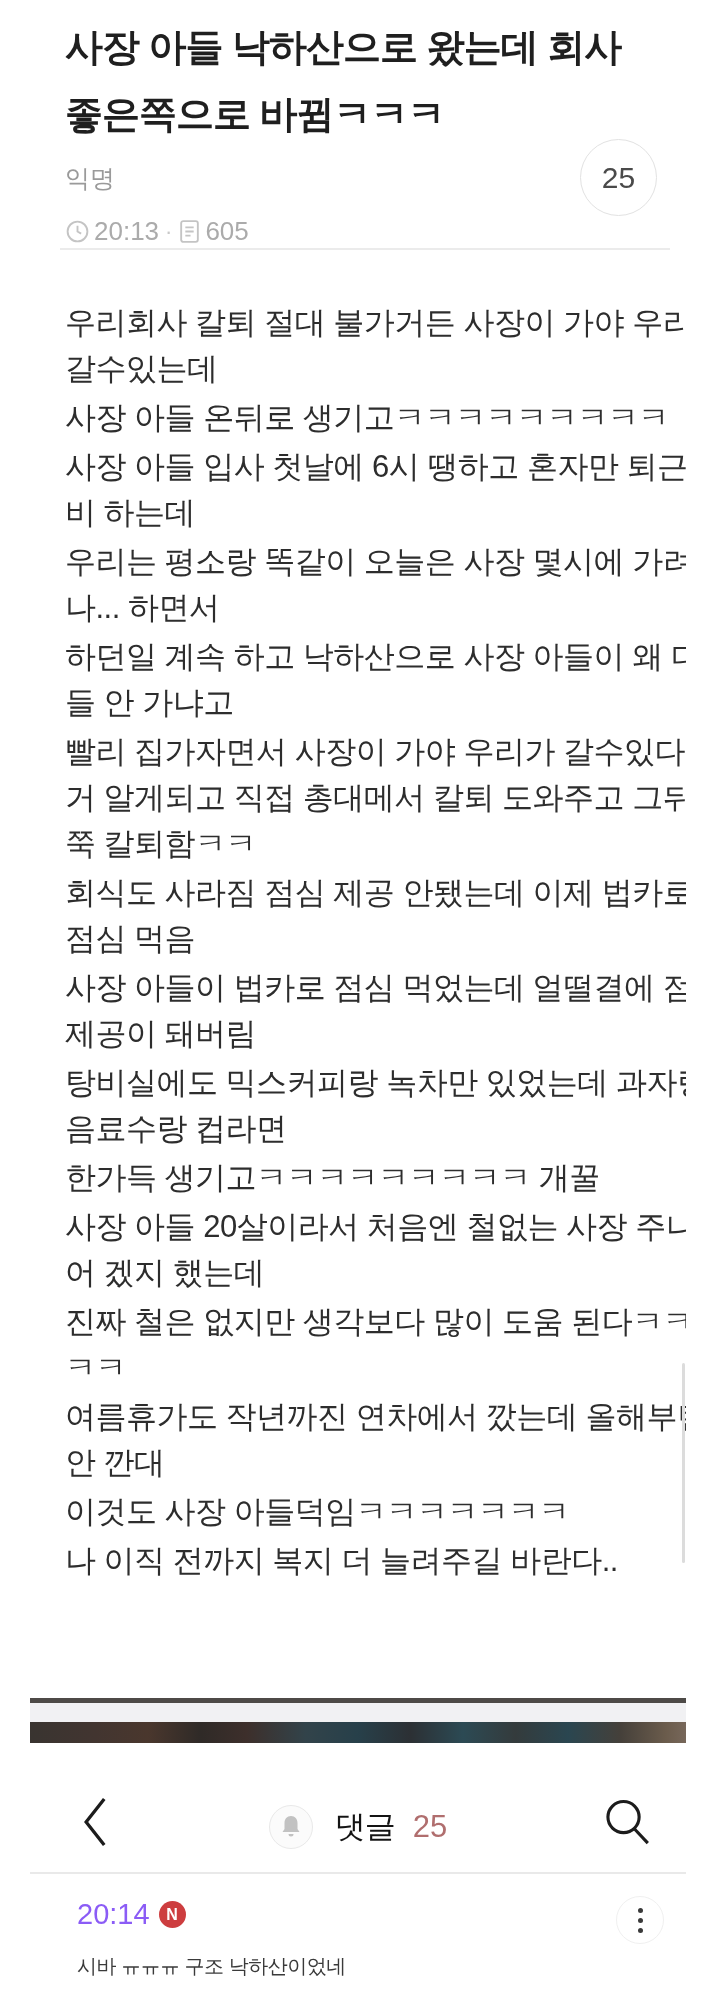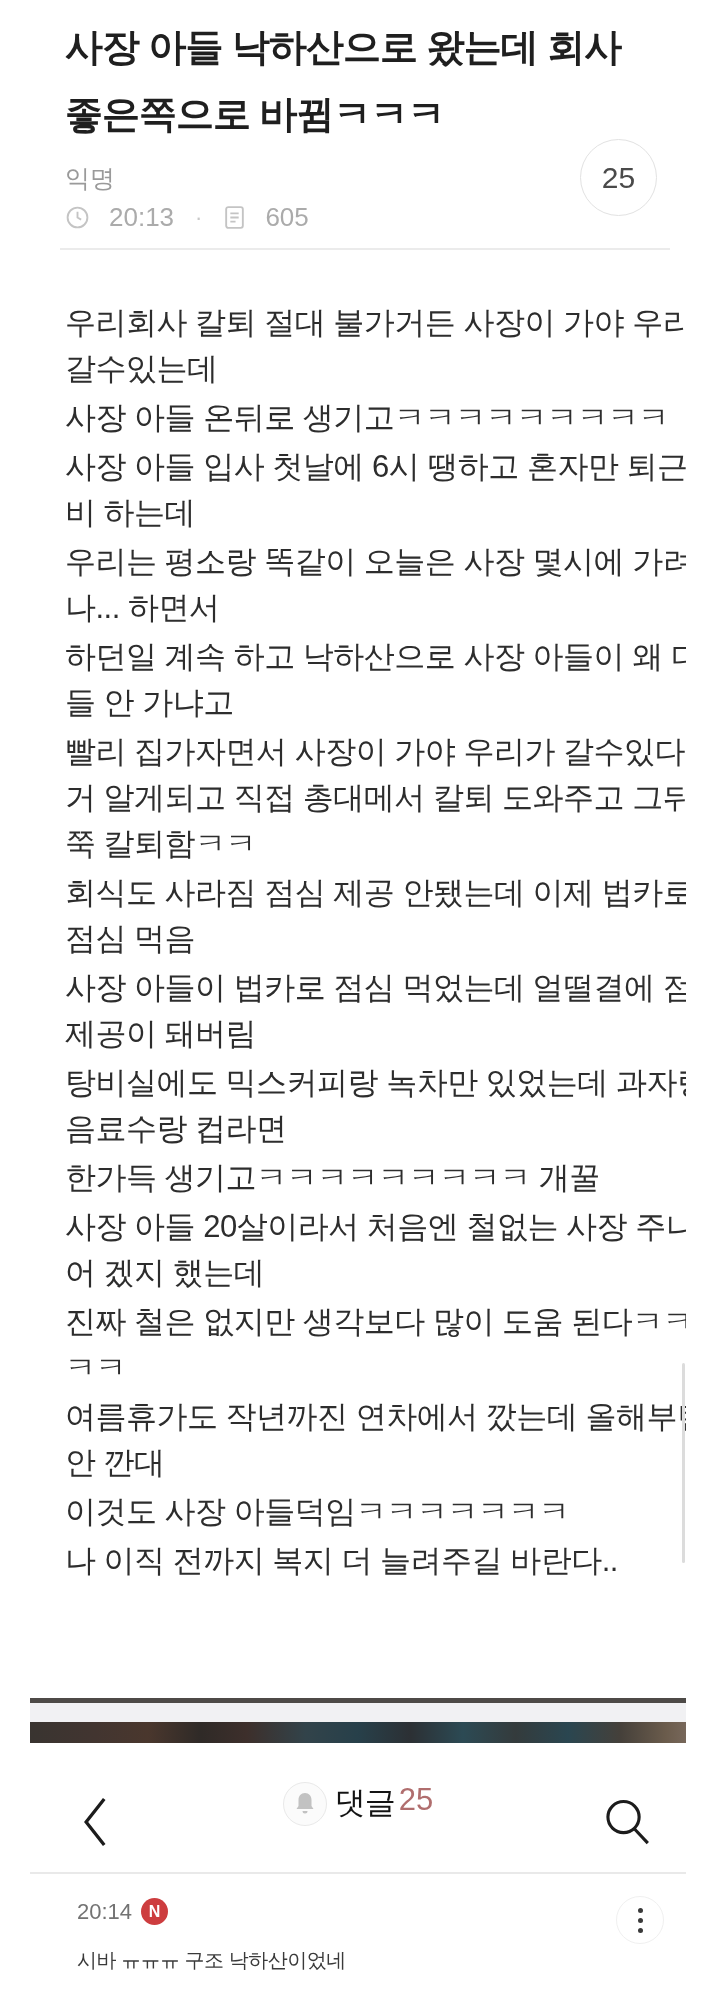--- a/index.html
+++ b/index.html
@@ -11,21 +11,21 @@
   }
 
   
   .post-header { position:absolute; left:35px; top:14px; right:20px; }
   .post-title {
     font-size:38px; font-weight:700; color:#1f1f1f; line-height:67px;
     letter-spacing:-1px; width:640px; word-break:keep-all;
   }
   .meta { margin-top:14px; }
   .meta-author { font-size:25px; color:#9a9a9a; line-height:32px; }
-  .meta-row { display:flex; align-items:center; gap:19px; margin-top:8px;
+  .meta-row { display:flex; align-items:center; gap:4px; margin-top:22px;
               font-size:26px; color:#ababab; }
   .meta-row svg { display:block; }
   .meta-dot { color:#c8c8c8; font-size:22px; padding:0 2px; }
 
   .count-badge {
     position:absolute; top:139px; right:29px; width:77px; height:77px;
     border:1px solid #e2e2e2; border-radius:50%;
     display:flex; align-items:center; justify-content:center;
     font-size:30px; color:#4a4a4a; background:#fff;
   }
@@ -60,39 +60,39 @@
   }
 
   
   .comment-bar {
     position:absolute; left:0; right:0; top:1782px; height:90px;
     display:flex; align-items:center;
   }
   .back-btn { position:absolute; left:46px; top:12px; width:40px; height:56px; }
   .bar-center {
     position:absolute; left:0; right:0; top:0; height:90px;
-    display:flex; align-items:flex-start; justify-content:center; gap:8px;
+    display:flex; align-items:center; justify-content:center; gap:22px;
   }
   .bell-circle {
     width:44px; height:44px; border-radius:50%;
     border:1px solid #e9e9e9; background:#fbfbfb;
     display:flex; align-items:center; justify-content:center;
   }
   .bar-label { font-size:31px; color:#141414; letter-spacing:-1px; }
   .bar-count { font-size:31px; color:#b06e6e; margin-left:-4px; }
   .search-btn { position:absolute; right:33px; top:12px; width:52px; height:60px; }
 
   .comment-divider {
     position:absolute; left:0; right:0; top:1872px; height:2px; background:#e9e9e9;
   }
 
   
   .comment { position:absolute; left:47px; top:1898px; right:20px; }
   .comment-head { display:flex; align-items:center; gap:9px; }
-  .comment-time { font-size:22px; color:#737373; }
+  .comment-time { font-size:29px; color:#8b5cf6; }
   .new-badge {
     width:27px; height:27px; border-radius:50%; background:#cd3d3f;
     color:#fff; font-size:16px; font-weight:700;
     display:flex; align-items:center; justify-content:center;
   }
   .comment-text { margin-top:22px; font-size:20px; color:#3a3a3a;
                   letter-spacing:-0.5px; }
   .kebab-btn {
     position:absolute; right:22px; top:1896px; width:48px; height:48px;
     border:1px solid #f0f0f0; border-radius:50%; background:#fff;

